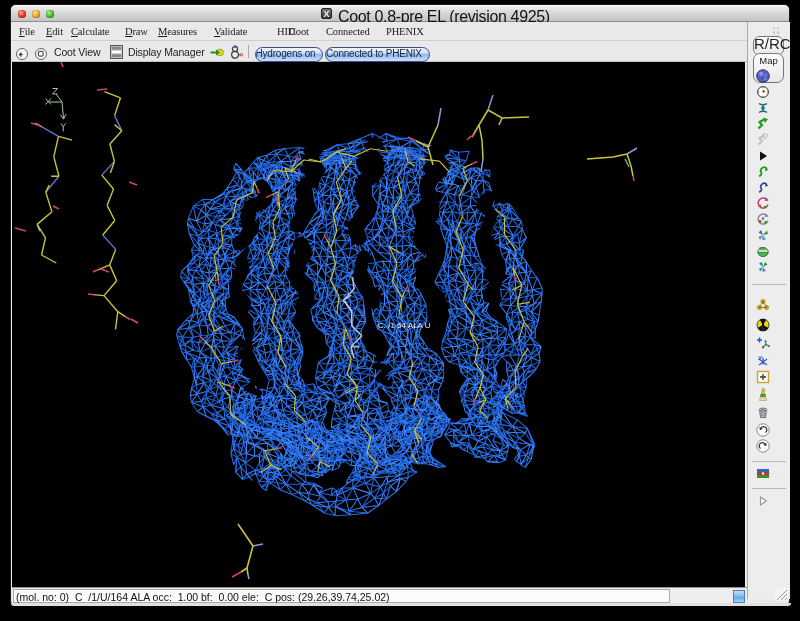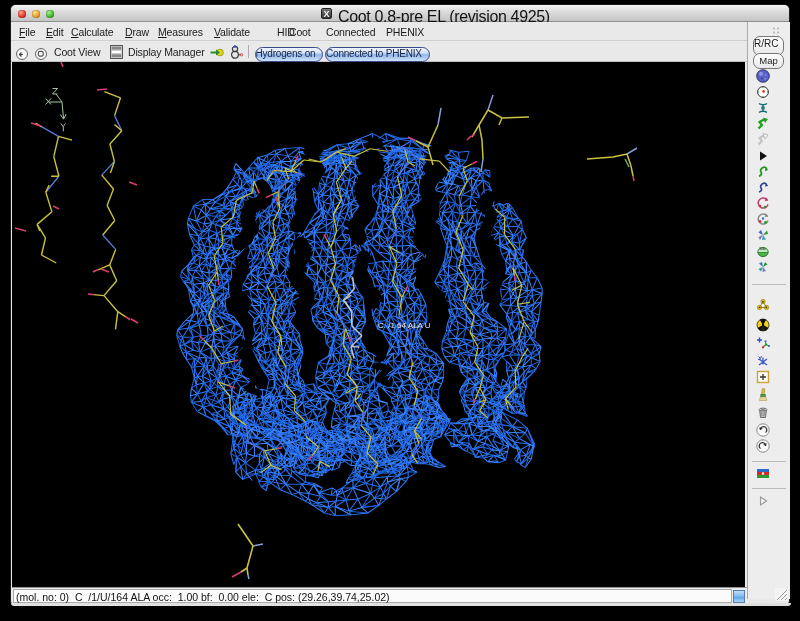--- a/index.html
+++ b/index.html
@@ -6,33 +6,33 @@
   border:1px solid #1a1a1a; border-radius:6px 6px 4px 4px;
   box-shadow:0 10px 26px rgba(0,0,0,.85), 0 2px 8px rgba(0,0,0,.7); }
 #title { position:absolute; left:0; top:0; width:100%; height:17px;
   background:linear-gradient(#f5f5f5, #dcdcdc 40%, #c4c4c4); border-radius:5px 5px 0 0;
   border-bottom:1px solid #8e8e8e; }
 .tl { position:absolute; top:5px; width:7.5px; height:7.5px; border-radius:50%; }
 #ttext { position:absolute; left:327px; top:2.5px; font-size:16px; color:#111; letter-spacing:-0.35px; }
 #xicon { position:absolute; left:310px; top:3px; width:11px; height:11px; background:linear-gradient(#777,#333);
   border:1px solid #222; border-radius:2px; color:#f4f4f4; font-size:9px; font-weight:bold; text-align:center; line-height:11px; }
 #menubar { position:absolute; left:0; top:17px; width:736px; height:19px; background:#e9e9e9; border-bottom:1px solid #cfcfcf; }
-.mi { position:absolute; top:3.5px; font-size:10.5px; color:#1a1a1a; letter-spacing:-0.15px; }
+.mi { position:absolute; top:3.5px; font-size:10.5px; color:#1a1a1a; letter-spacing:-0.15px;font-family:Liberation Serif, serif; }
 .mi u { text-decoration:underline; }
 #toolbar { position:absolute; left:0; top:36px; width:736px; height:21px; background:#e9e9e9; border-bottom:1px solid #c2c2c2; }
 .tbtxt { position:absolute; top:4.5px; font-size:10.5px; color:#222; letter-spacing:-0.15px; }
 .circbtn { position:absolute; top:7px; width:12px; height:12px; border:1.3px solid #666; border-radius:50%; background:#f8f8f8; }
 .circbtn svg { position:absolute; left:-0.5px; top:-0.5px; display:block; }
 .aquabtn { position:absolute; top:6px; height:15px; border:1.5px solid #3a4a8a; border-radius:8px;
   background:linear-gradient(#f0f5fe 0%, #d5e2f9 38%, #a6c3f1 46%, #8fb4ec 54%, #9fc0f0 62%, #cfe1fa 100%); font-size:10px; color:#16233f;
   text-align:left; line-height:12px; letter-spacing:-0.2px; white-space:nowrap; overflow:hidden; }
 #canvas { position:absolute; left:1px; top:57px; width:733px; height:526px; background:#86efac; }
 #rightcol { position:absolute; left:736px; top:17px; width:43px; height:577px; background:#ededed; border-left:1px solid #a8a8a8; }
 #status { position:absolute; left:1px; top:582px; width:735px; height:16px; background:#ededed; border-top:1px solid #909090; }
-#stfield { position:absolute; left:1px; top:1px; width:719px; height:14px; background:#fbfbfb; border:1px solid #aaa; }
+#stfield { position:absolute; left:1px; top:1px; width:657px; height:14px; background:#fbfbfb; border:1px solid #aaa; }
 #sttext { position:absolute; left:2px; top:1px; font-size:10.5px; color:#111; white-space:nowrap; letter-spacing:0px; }
 #bluebox { position:absolute; left:721px; top:2px; width:12px; height:13px; border:1px solid #5a7ab0;
   background:linear-gradient(#bfe0f8,#7db8e8 50%,#5aa6e4 55%,#a8d4f4); }
 #grip { position:absolute; right:0px; bottom:0px; width:13px; height:13px; background:#f4f4f4; }
 #bottomstrip { position:absolute; left:0; top:598px; width:780px; height:3px; background:#e0e0e0; border-radius:0 0 4px 4px; }
 </style></head>
 <body>
 <div id="win">
   <div id="title">
     <div class="tl" style="left:7px;background:radial-gradient(circle at 35% 30%, #ffa090, #e8392a 55%, #8a1408);box-shadow:inset 0 0 1px #701008"></div>
@@ -412,22 +412,22 @@
     <svg style="position:absolute;left:24px;top:5px" width="8" height="11" viewBox="0 0 8 11">
       <g fill="#b0b0b0">
           <circle cx="2" cy="1.5" r="0.9"></circle>
           <circle cx="6" cy="1.5" r="0.9"></circle>
           <circle cx="2" cy="5.5" r="0.9"></circle>
           <circle cx="6" cy="5.5" r="0.9"></circle>
           <circle cx="2" cy="9.5" r="0.9"></circle>
           <circle cx="6" cy="9.5" r="0.9"></circle>
         </g>
     </svg>
-    <div style="position:absolute;left:5px;top:14px;width:31px;height:20px;border:1.2px solid #777;border-radius:7px;background:linear-gradient(#fdfdfd,#e8e8e8);font-size:10px;color:#222;text-align:left;line-height:13px">R/RC</div>
-    <div style="position:absolute;left:5px;top:31px;width:31px;height:16px;border:1.2px solid #777;border-radius:7px;background:linear-gradient(#fdfdfd,#e8e8e8);font-size:9.5px;color:#222;text-align:center;line-height:13px">Map</div>
+    <div style="position:absolute;left:5px;top:14px;width:31px;height:20px;border:1.2px solid #777;border-radius:7px;background:linear-gradient(#fdfdfd,#e8e8e8);font-size:15px;color:#222;text-align:left;line-height:13px">R/RC</div>
+    <div style="position:absolute;left:5px;top:31px;width:31px;height:30px;border:1.2px solid #777;border-radius:7px;background:linear-gradient(#fdfdfd,#e8e8e8);font-size:9.5px;color:#222;text-align:center;line-height:13px">Map</div>
     <svg width="16" height="16" viewBox="0 0 16 16" style="position:absolute;left:7px;top:46px">
         <circle cx="8" cy="8" r="6.3" fill="#5a62cc" stroke="#1a1a3a" stroke-width="0.8"></circle>
         <circle cx="6" cy="5.8" r="2" fill="#8e98e8"></circle>
         <circle cx="10.5" cy="7" r="1" fill="#7e88dd"></circle>
         <circle cx="7" cy="10.5" r="1.1" fill="#39408a"></circle>
         <circle cx="10.2" cy="10.8" r="0.9" fill="#8e98e8"></circle>
       </svg>
       <svg width="16" height="16" viewBox="0 0 16 16" style="position:absolute;left:7px;top:62px">
         <circle cx="8" cy="8" r="5.4" fill="#fff" stroke="#333" stroke-width="1"></circle>
         <circle cx="8.6" cy="7.4" r="1.3" fill="#d33c00"></circle>

